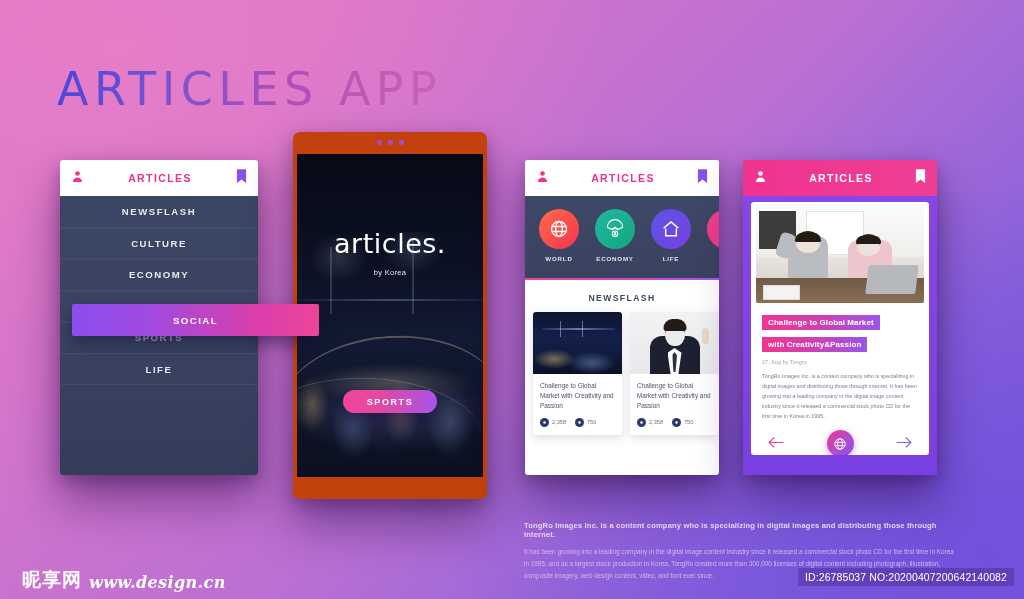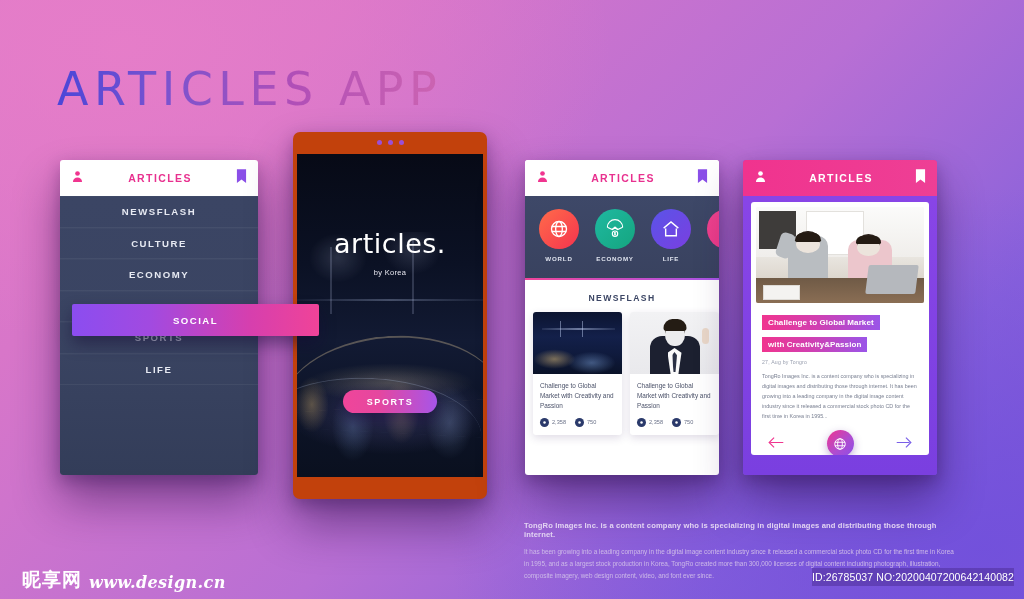--- a/index.html
+++ b/index.html
@@ -254,21 +254,21 @@
   .footer-h{ font-size:7.6px; font-weight:700; color:#e2d3f2; letter-spacing:.15px; }
   .footer-p{ margin-top:7px; font-size:6.4px; line-height:1.85; color:#cdb9e8; }
 
   
   .wm{ position:absolute; left:0; right:0; bottom:0; height:39px; }
   .wm-logo{ position:absolute; left:22px; top:7px; display:flex; align-items:flex-end; gap:7px; }
   .wm-cn{ font-size:19px; font-weight:700; color:#fff; letter-spacing:1px;
     font-family:"DejaVu Sans", sans-serif; }
   .wm-url{ font-size:16px; font-style:italic; font-weight:700; color:#fff;
     font-family:"DejaVu Serif", serif; letter-spacing:.4px; padding-bottom:1px; }
-  .wm-id{ position:absolute; right:10px; top:8px; padding:3px 0;
+  .wm-id{ position:absolute; right:10px; top:8px; padding:3px 7px;
     background:rgba(70,40,140,.45); color:#fff; font-size:10.5px; letter-spacing:.1px; }
 </style>
 </head>
 <body>
 
 <div class="bg-overlay"></div>
 
 <div class="app-title">ARTICLES APP</div>
 
 <div class="panel shadow-lg" id="screen-menu">

